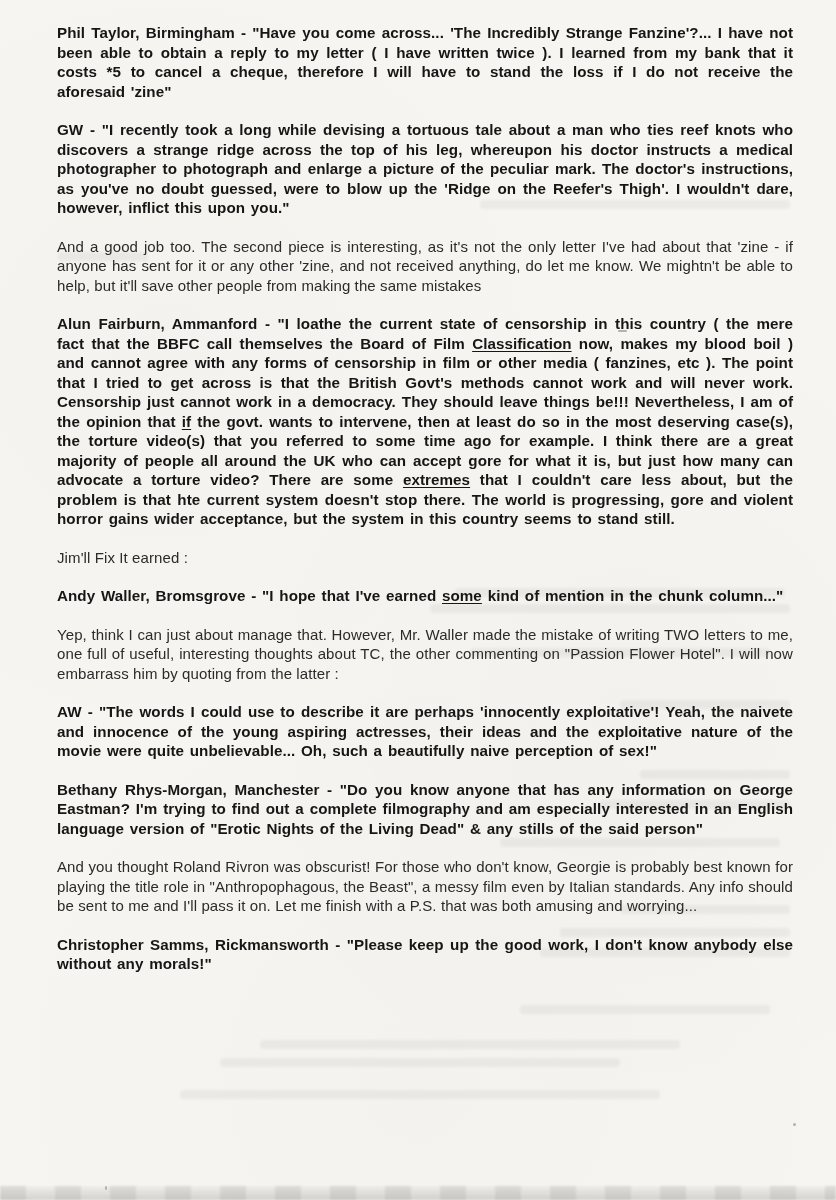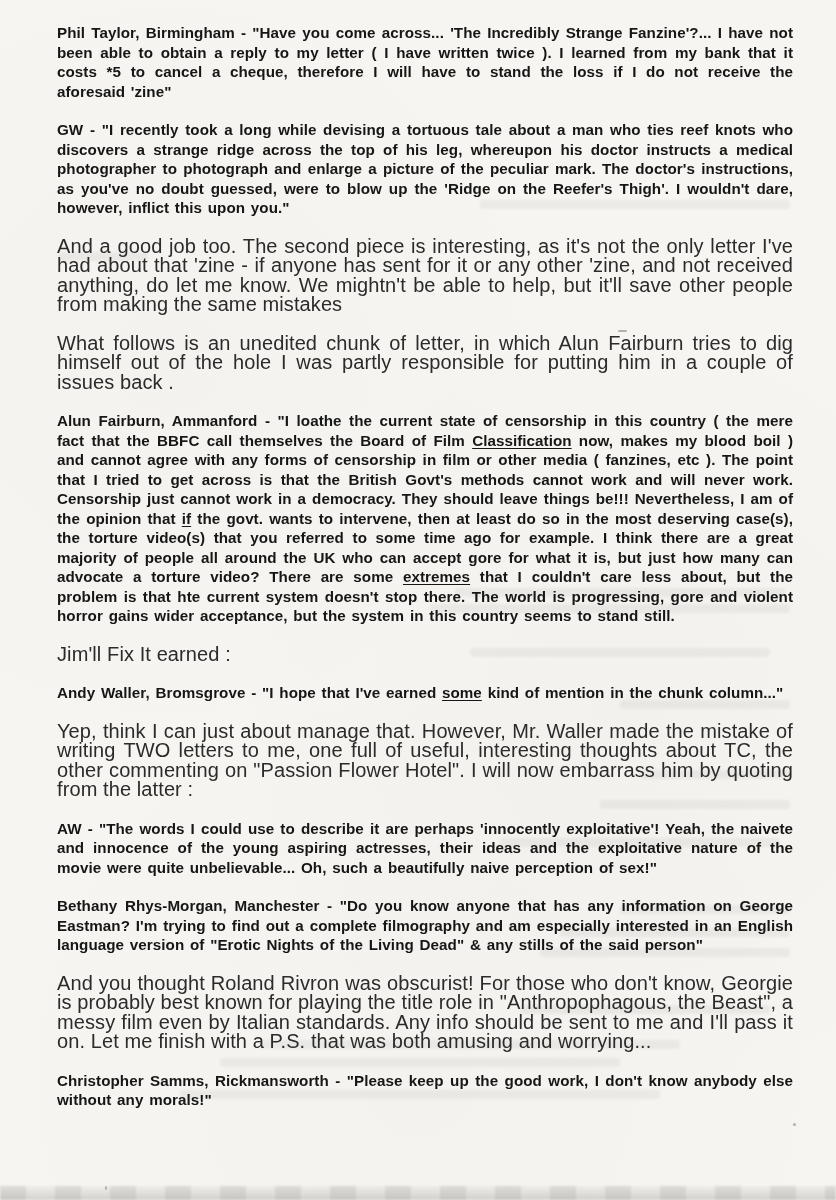--- a/index.html
+++ b/index.html
@@ -26,21 +26,21 @@
   .letters-col {
     position: absolute;
     top: 23px;
     left: 57px;
     width: 736px;
   }
   .para {
     margin: 0 0 19px 0;
     text-align: justify;
     color: #2b2b2b;
-    font-size: 20px;
+    font-size: 15px;
     line-height: 19.5px;
     letter-spacing: 0.1px;
   }
   .para.bold {
     font-weight: bold;
     color: #161616;
     font-size: 15.2px;
     word-spacing: 1.5px;
     letter-spacing: 0.05px;
   }
@@ -115,21 +115,20 @@
 
   <div class="smudge-left"></div>
   <div class="speck" style="left:793px; top:1123px; width:3px; height:3px;"></div>
   <div class="speck" style="left:105px; top:1186px; width:2px; height:4px;"></div>
   <div class="speck" style="left:618px; top:330px; width:9px; height:2px; border-radius:1px;"></div>
 
   <div class="letters-col" id="letters-col">
       <p class="para bold"><span>Phil Taylor, Birmingham - "Have you come across... 'The Incredibly Strange Fanzine'?... I have not been able to obtain a reply to my letter ( I have written twice ). I learned from my bank that it costs *5 to cancel a cheque, therefore I will have to stand the loss if I do not receive the aforesaid 'zine"</span></p>
       <p class="para bold"><span>GW - "I recently took a long while devising a tortuous tale about a man who ties reef knots who discovers a strange ridge across the top of his leg, whereupon his doctor instructs a medical photographer to photograph and enlarge a picture of the peculiar mark. The doctor's instructions, as you've no doubt guessed, were to blow up the 'Ridge on the Reefer's Thigh'. I wouldn't dare, however, inflict this upon you."</span></p>
       <p class="para"><span>And a good job too. The second piece is interesting, as it's not the only letter I've had about that 'zine - if anyone has sent for it or any other 'zine, and not received anything, do let me know. We mightn't be able to help, but it'll save other people from making the same mistakes</span></p>
-      <p class="para"><span>What follows is an unedited chunk of letter, in which Alun Fairburn tries to dig himself out of the hole I was partly responsible for putting him in a couple of issues back .</span></p>
       <p class="para bold"><span>Alun Fairburn, Ammanford - "I loathe the current state of censorship in this country ( the mere fact that the BBFC call themselves the Board of Film </span><span class="u">Classification</span><span> now, makes my blood boil ) and cannot agree with any forms of censorship in film or other media ( fanzines, etc ). The point that I tried to get across is that the British Govt's methods cannot work and will never work. Censorship just cannot work in a democracy. They should leave things be!!! Nevertheless, I am of the opinion that </span><span class="u">if</span><span> the govt. wants to intervene, then at least do so in the most deserving case(s), the torture video(s) that you referred to some time ago for example. I think there are a great majority of people all around the UK who can accept gore for what it is, but just how many can advocate a torture video? There are some </span><span class="u">extremes</span><span> that I couldn't care less about, but the problem is that hte current system doesn't stop there. The world is progressing, gore and violent horror gains wider acceptance, but the system in this country seems to stand still.</span></p>
       <p class="para single"><span>Jim'll Fix It earned :</span></p>
       <p class="para bold"><span>Andy Waller, Bromsgrove - "I hope that I've earned </span><span class="u">some</span><span> kind of mention in the chunk column..."</span></p>
       <p class="para"><span>Yep, think I can just about manage that. However, Mr. Waller made the mistake of writing TWO letters to me, one full of useful, interesting thoughts about TC, the other commenting on "Passion Flower Hotel". I will now embarrass him by quoting from the latter :</span></p>
       <p class="para bold"><span>AW - "The words I could use to describe it are perhaps 'innocently exploitative'! Yeah, the naivete and innocence of the young aspiring actresses, their ideas and the exploitative nature of the movie were quite unbelievable... Oh, such a beautifully naive perception of sex!"</span></p>
       <p class="para bold"><span>Bethany Rhys-Morgan, Manchester - "Do you know anyone that has any information on George Eastman? I'm trying to find out a complete filmography and am especially interested in an English language version of "Erotic Nights of the Living Dead" &amp; any stills of the said person"</span></p>
       <p class="para"><span>And you thought Roland Rivron was obscurist! For those who don't know, Georgie is probably best known for playing the title role in "Anthropophagous, the Beast", a messy film even by Italian standards. Any info should be sent to me and I'll pass it on. Let me finish with a P.S. that was both amusing and worrying...</span></p>
       <p class="para bold"><span>Christopher Samms, Rickmansworth - "Please keep up the good work, I don't know anybody else without any morals!"</span></p>
     </div>
 

